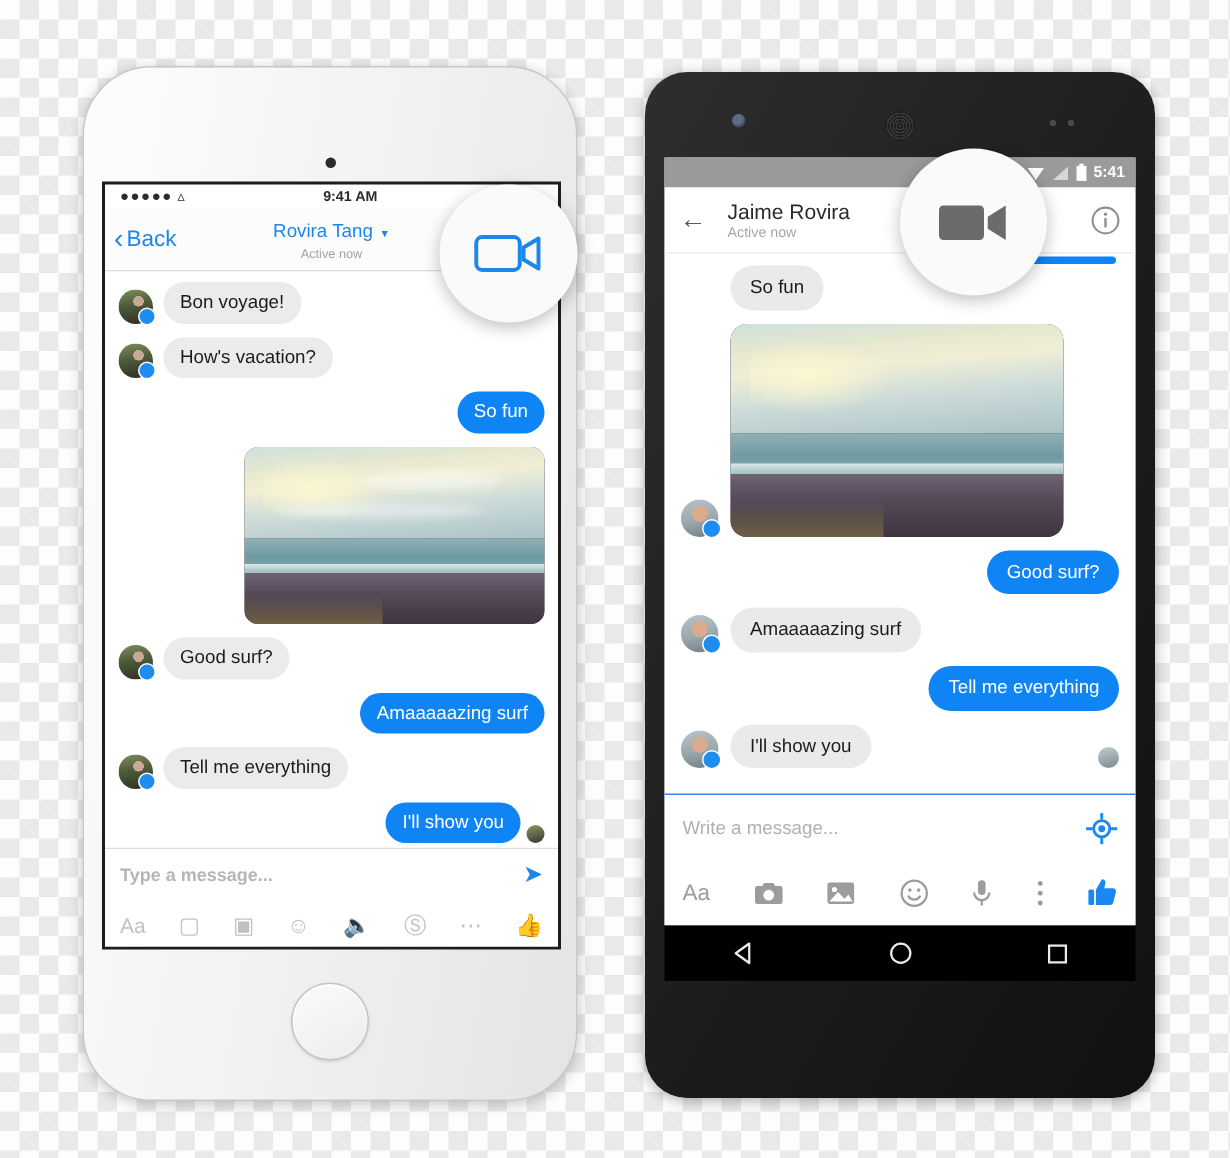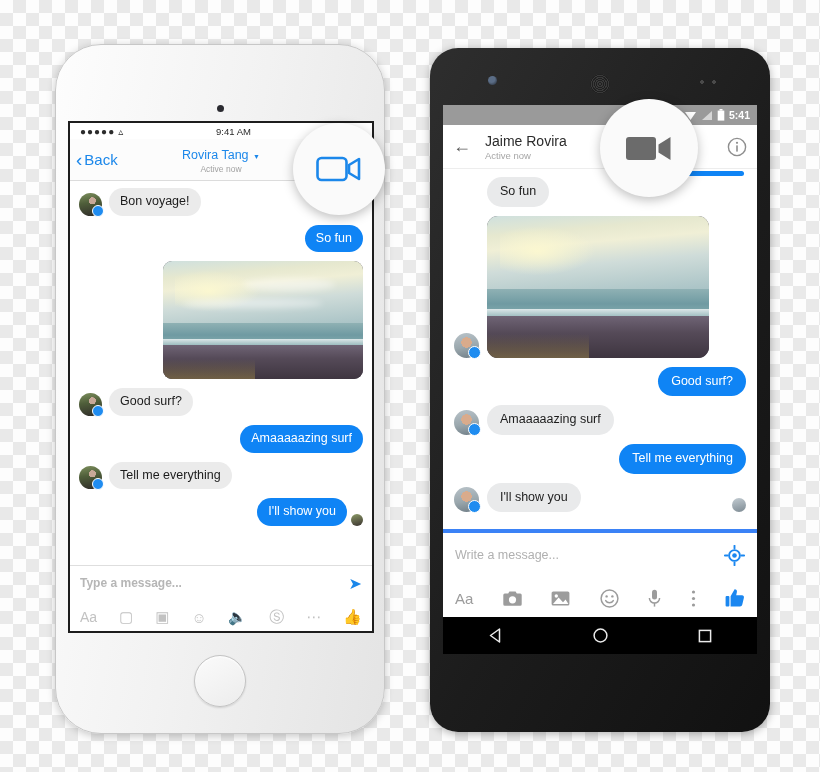--- a/index.html
+++ b/index.html
@@ -43,21 +43,21 @@
     width:52px; height:52px; border-radius:50%;
     background: linear-gradient(150deg,#fbfbfb,#ececec);
     border:1.6px solid #c3c3c3;
     box-shadow: inset 0 1px 2px rgba(255,255,255,.95), 0 1px 2px rgba(0,0,0,.13);
   }
 
   .ip-status { height:16px; display:flex; align-items:center;
                padding:0 10px; font-size:9.5px; color:#2b2b2b; position:relative; }
   .ip-dots { letter-spacing:1px; font-size:10px; }
   .ip-wifi { margin-left:3px; font-size:10px; }
-  .ip-time { position:absolute; left:0; right:0; text-align:center; font-weight:normal; font-size:9.5px;margin-left:25px; }
+  .ip-time { position:absolute; left:0; right:0; text-align:center; font-weight:bold; font-size:9.5px;margin-left:25px; }
 
   .ip-nav { height:42px; border-bottom:1px solid #dcdcdc; background:#fcfcfc;
             display:flex; align-items:center; position:relative; }
   .ip-back { display:flex; align-items:center; color:#1b87ea; font-size:15px;
              padding-left:6px; }
   .ip-back-chev { font-size:19px; margin-right:2px; line-height:1; }
   .ip-title-wrap { position:absolute; left:0; right:0; text-align:center; pointer-events:none; }
   .ip-title { color:#1b87ea; font-size:12.5px; }
   .ip-caret { font-size:7px; color:#1b87ea; }
   .ip-sub { color:#a2a2a2; font-size:8.5px; margin-top:1px; }
@@ -154,21 +154,21 @@
   .an-avatar::after { content:""; position:absolute; right:-2px; bottom:-1px;
                       width:11px; height:11px; border-radius:50%;
                       background:#1f8cf0; border:1.5px solid #fff; }
   .an-photo { width:222px; height:142px; border-radius:11px; overflow:hidden;
               position:relative; background:#4a4756; }
   .an-seen { width:14px; height:14px; border-radius:50%;
              background: linear-gradient(165deg,#c3ccd2,#7d8a93); margin-left:5px; flex:0 0 14px; }
   .an-bluebar { position:absolute; right:13px; top:66px; width:86px; height:5px;
                 background:#0f84f5; border-radius:3px; }
 
-  .an-input { border-top:4px solid #3b82f6; height:88px; background:#fff; padding:0 12px; }
+  .an-input { border-top:1px solid #3b82f6; height:88px; background:#fff; padding:0 12px; }
   .an-field { height:44px; display:flex; align-items:center; }
   .an-ph { color:#b0b0b0; font-size:12.5px; flex:1; }
   .an-icons { height:42px; display:flex; align-items:center; justify-content:space-between;
               color:#9c9c9c; }
   .an-icons .aa { font-size:15px; }
 
   
   .callout { position:absolute; border-radius:50%; background:#fafafa;
              box-shadow: 0 3px 11px rgba(0,0,0,.26);
              display:flex; align-items:center; justify-content:center; }
@@ -204,20 +204,24 @@
           <span class="ip-caret">▼</span>
         </div>
         <div class="ip-sub">Active now</div>
       </div>
     </div>
 
     <div class="ip-thread">
       <div class="row">
         <div class="avatar"></div>
         <div class="bubble in">Bon voyage!</div>
+      </div>
+      <div class="row">
+        <div class="avatar"></div>
+        <div class="bubble in">How's vacation?</div>
       </div>
       <div class="row out">
         <div class="bubble out">So fun</div>
       </div>
       <div class="row out">
         <div class="photo">
           <div class="sky"></div>
           <div class="sun"></div>
           <div class="cloud" style="left:40%;top:14%;width:46%;height:11%"></div>
           <div class="cloud" style="left:10%;top:32%;width:70%;height:8%"></div>

